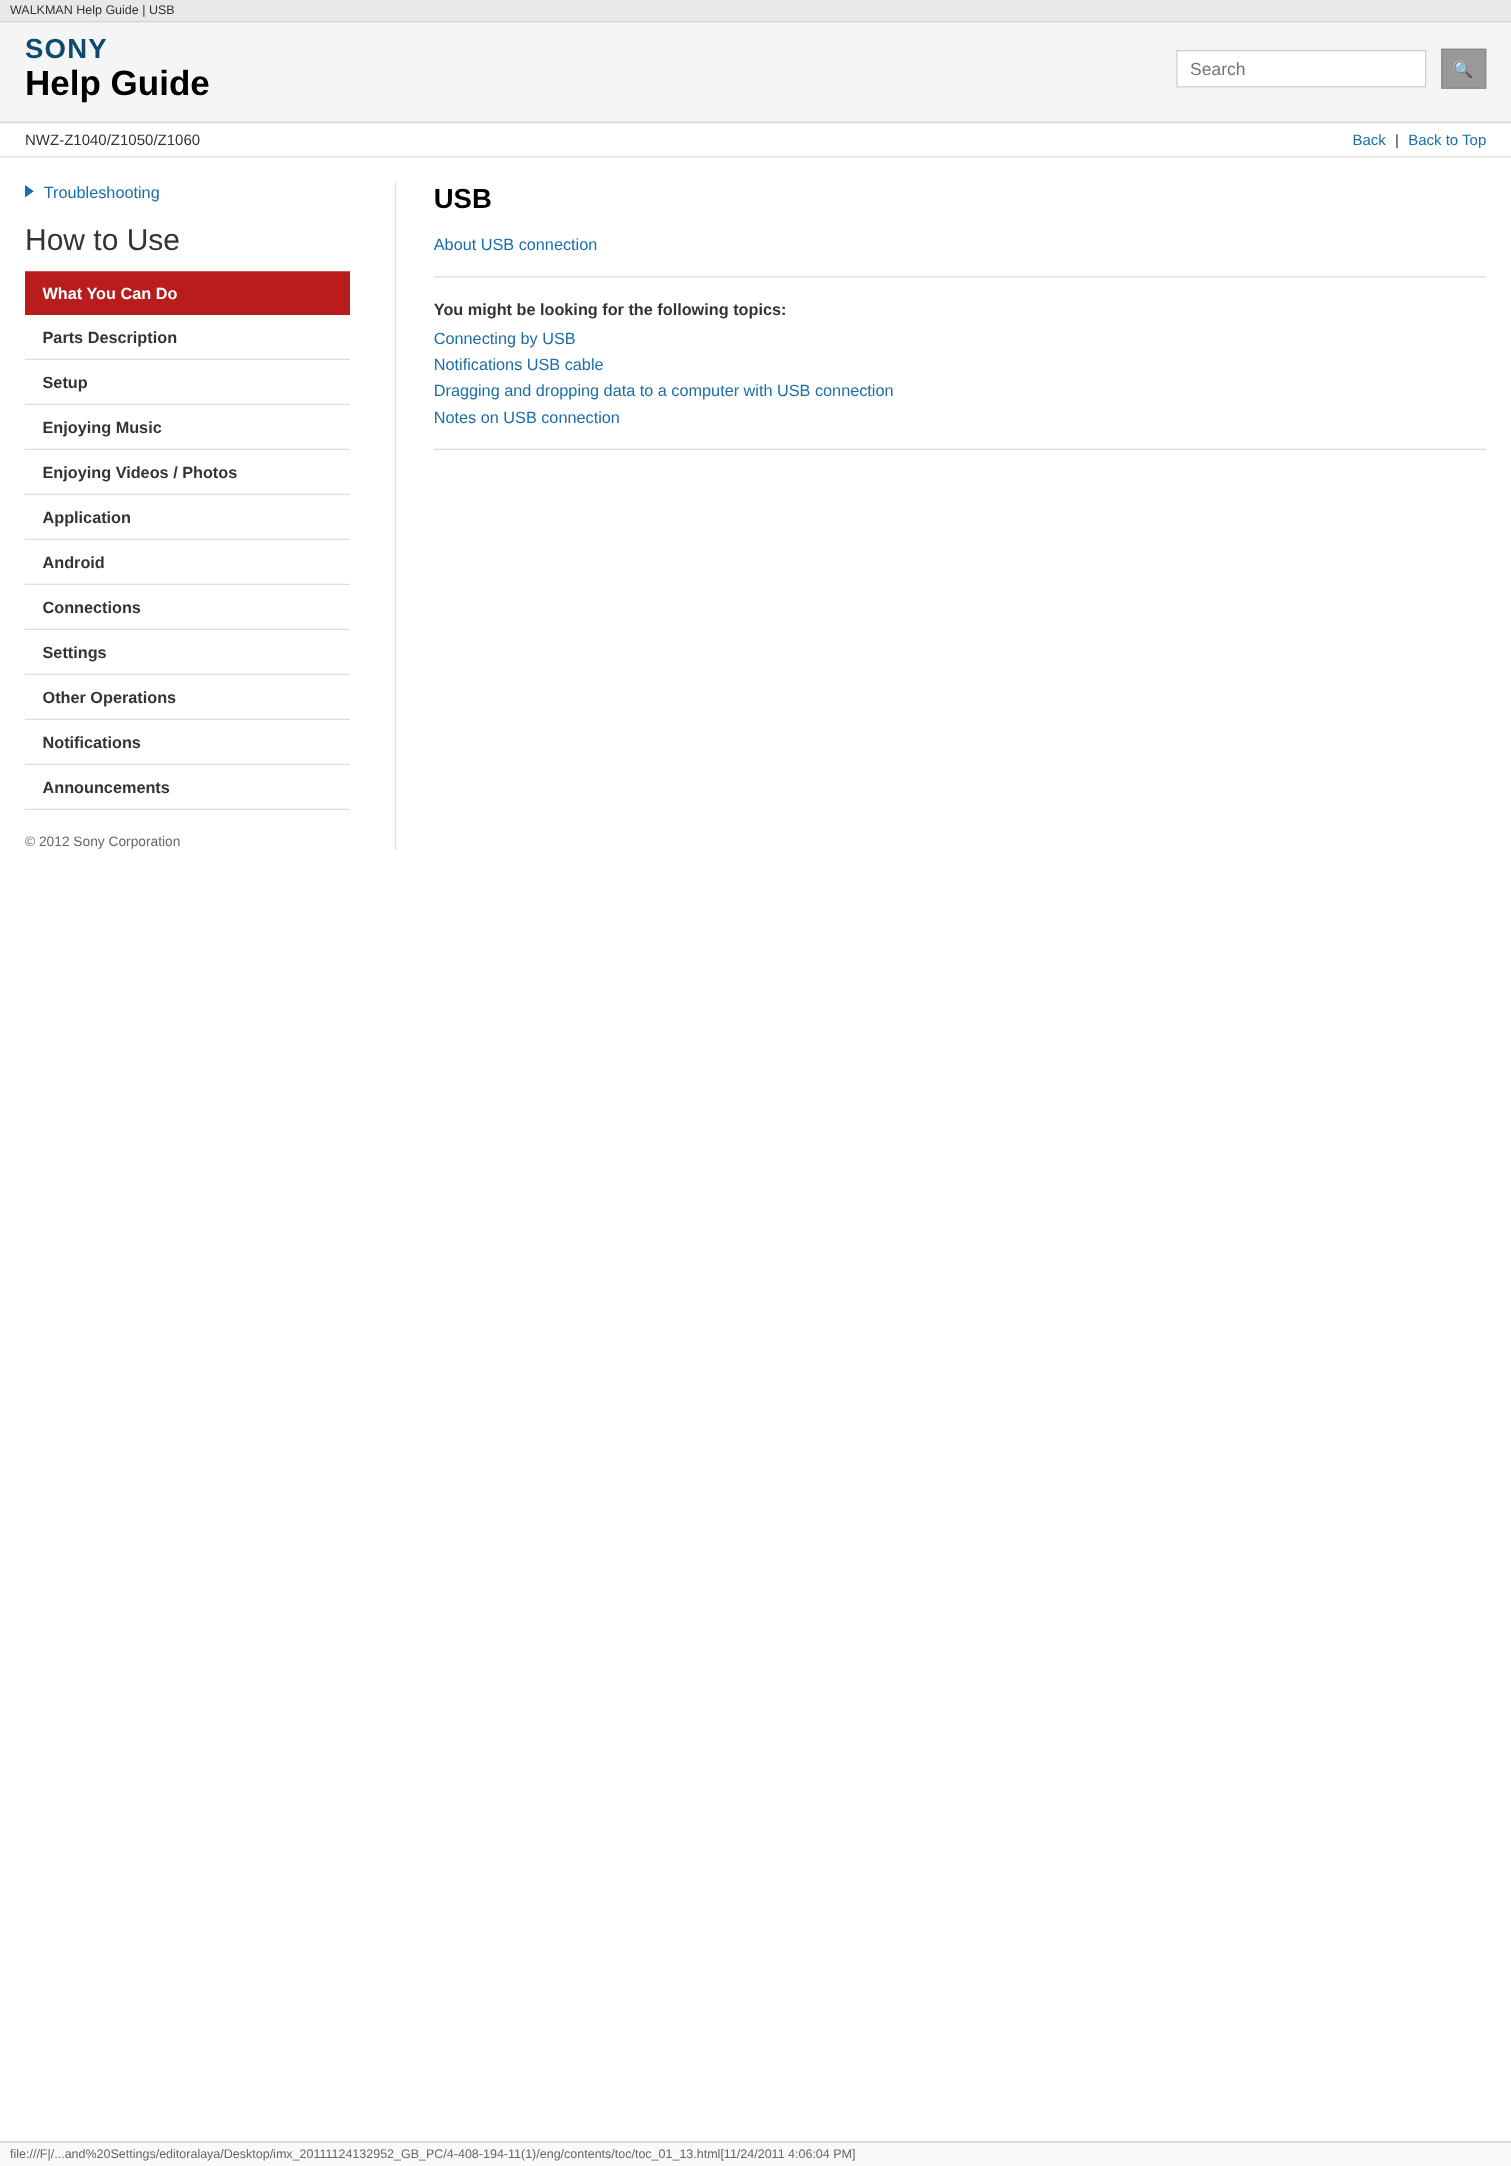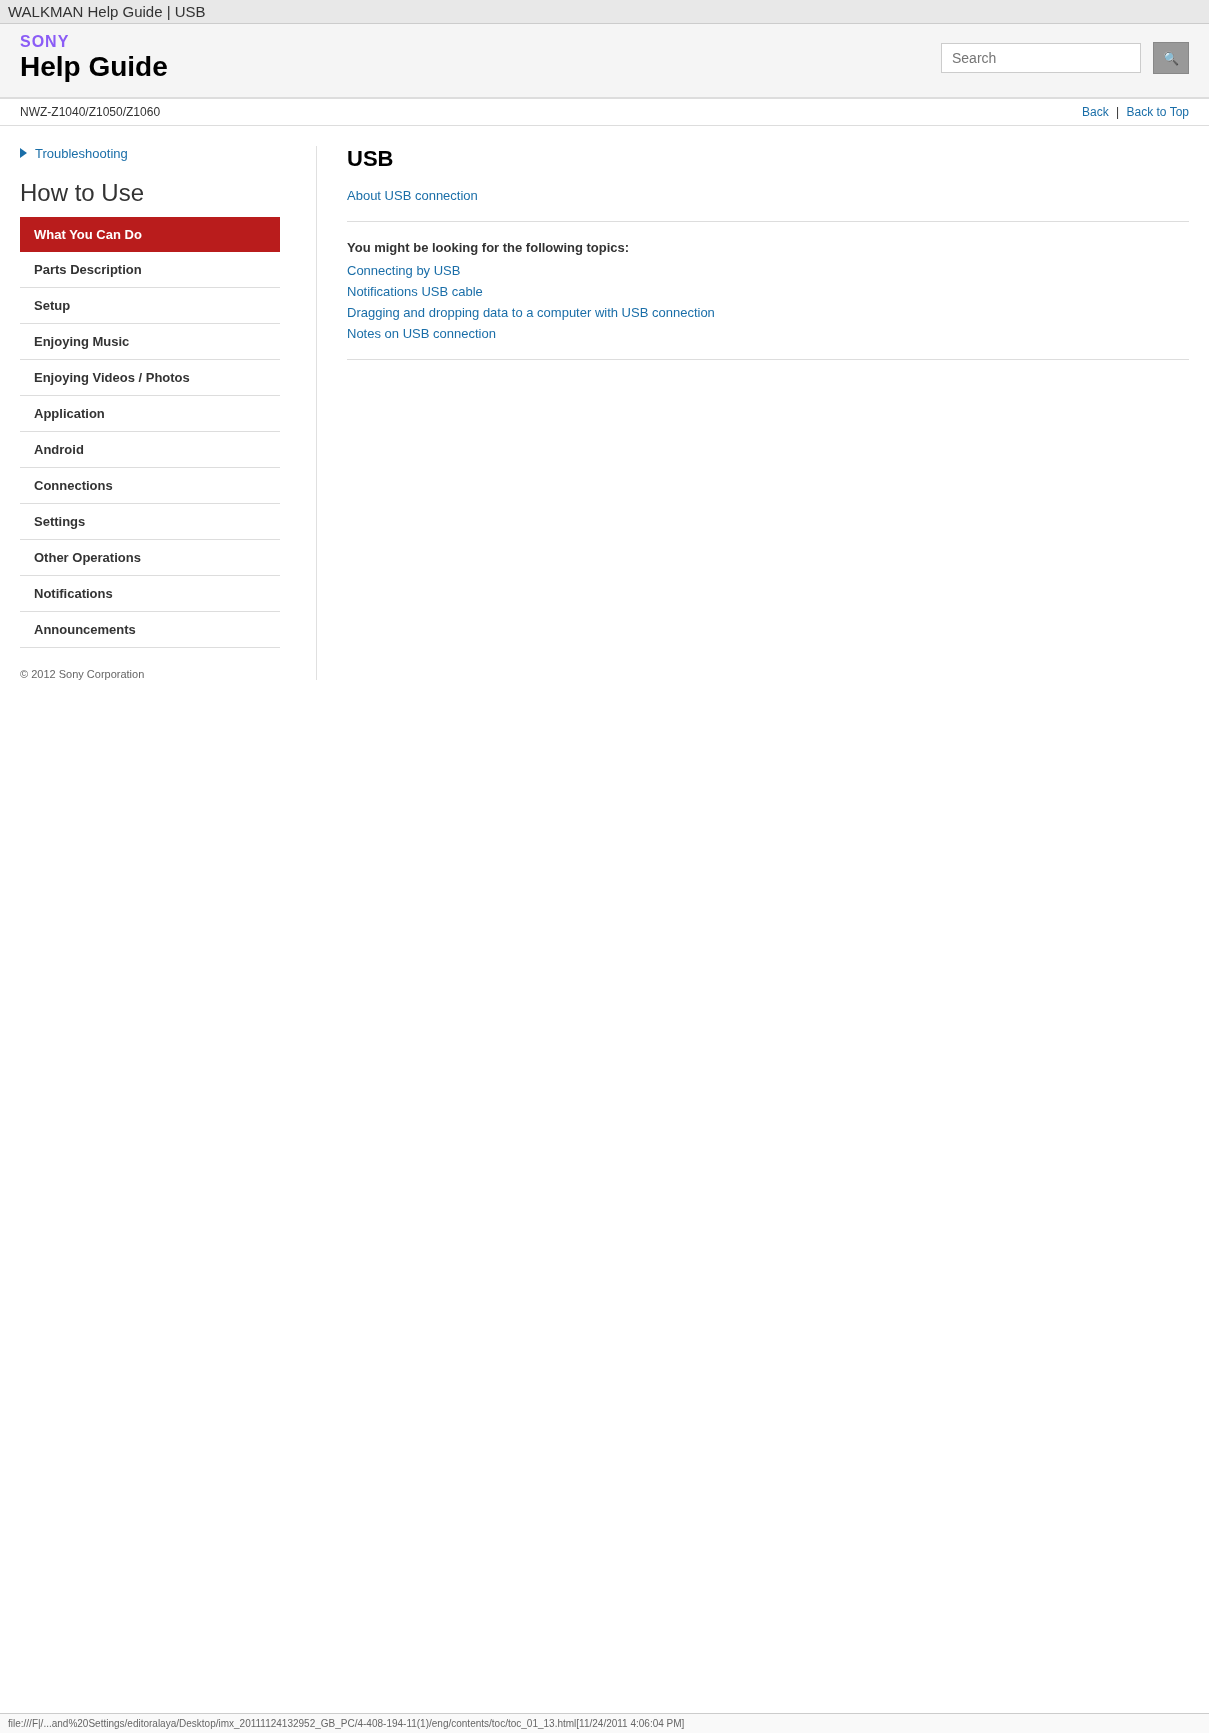--- a/index.html
+++ b/index.html
@@ -9,38 +9,38 @@
       font-size: 13px;
       color: #333;
       background: #fff;
     }
 
     
     .browser-title-bar {
       background: #e8e8e8;
       border-bottom: 1px solid #ccc;
       padding: 3px 8px;
-      font-size: 15px;
+      font-size: 10px;
       color: #333;
     }
 
     
     .site-header {
       background: #f5f5f5;
       border-bottom: 2px solid #ddd;
       padding: 10px 20px 14px 20px;
       display: flex;
       align-items: center;
       justify-content: space-between;
     }
 
     .sony-logo {
-      font-size: 16px;
-      font-weight: bold;
-      color: #8b5cf6;
+      font-size: 22px;
+      font-weight: bold;
+      color: #0c4a6e;
       letter-spacing: 1px;
       line-height: 1;
       margin-bottom: 2px;
     }
 
     .help-guide-title {
       font-size: 28px;
       font-weight: bold;
       color: #000;
       line-height: 1.1;

